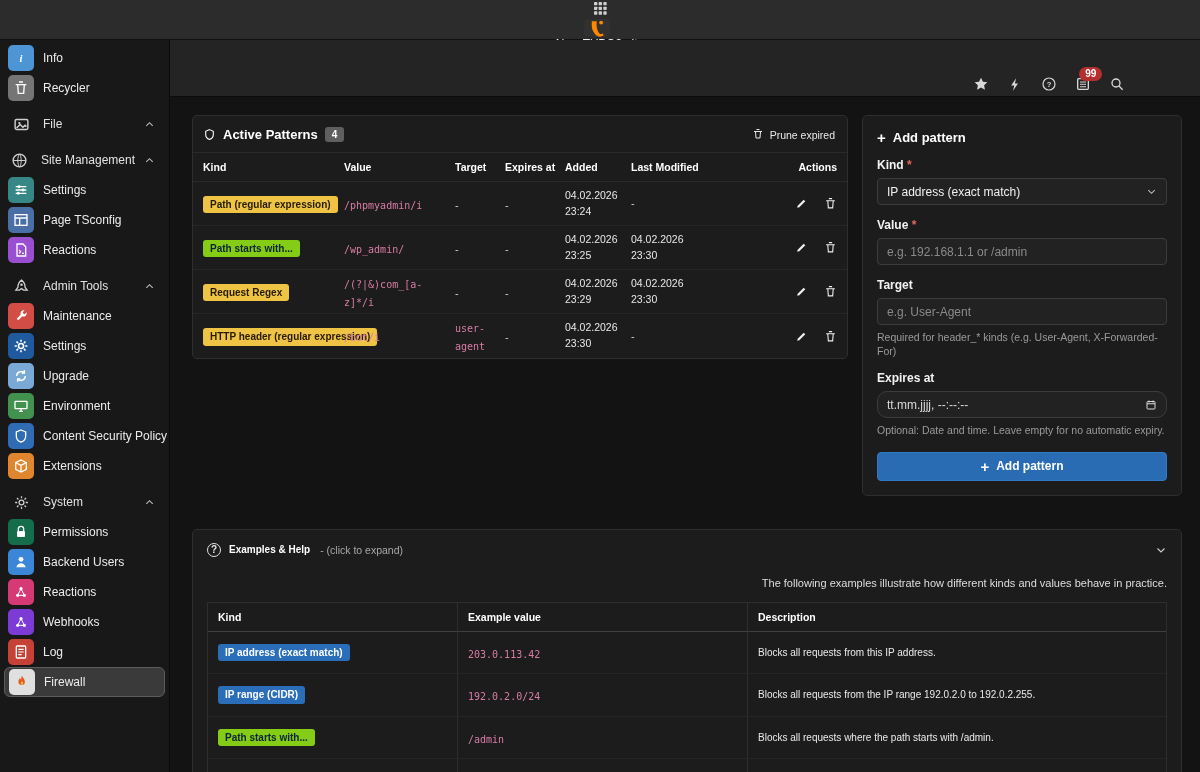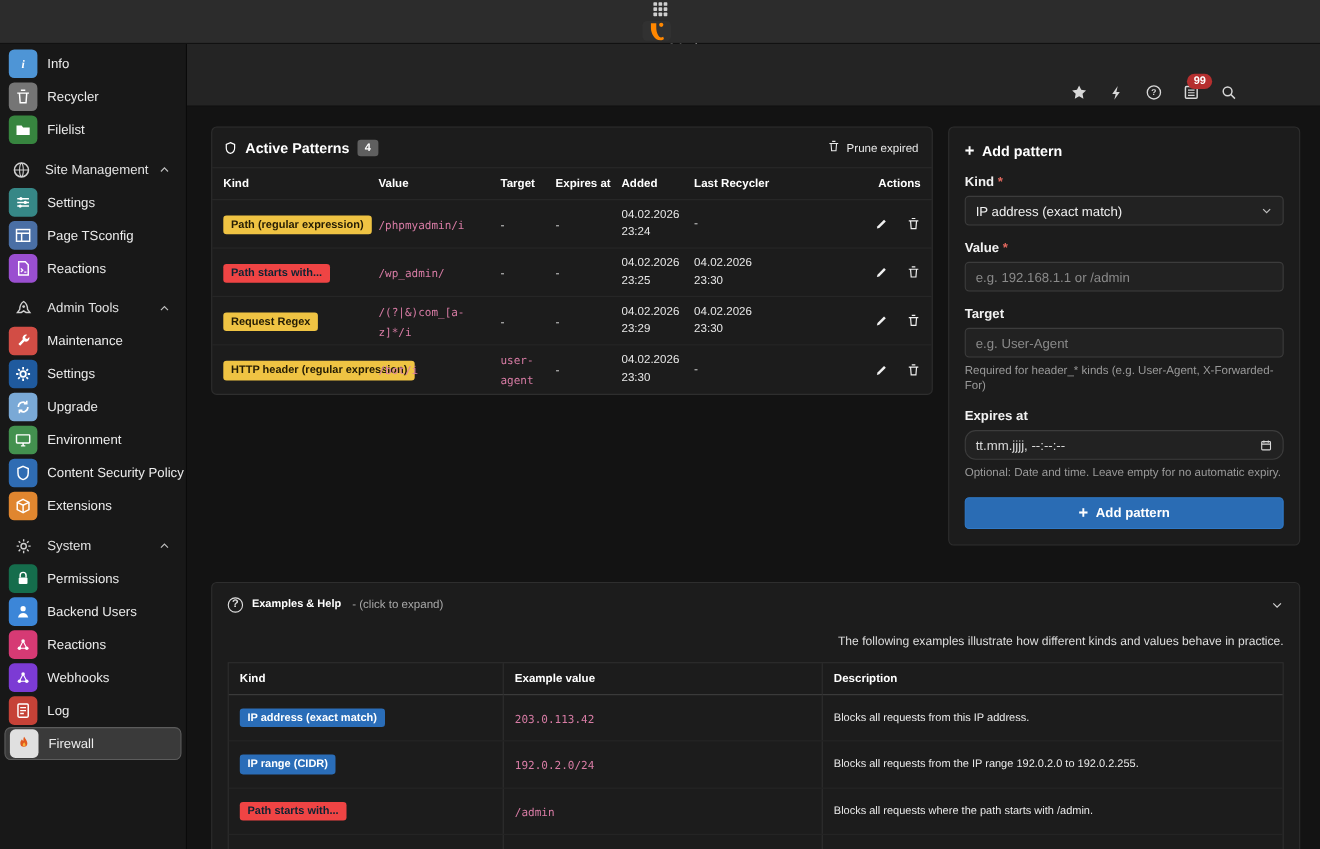--- a/index.html
+++ b/index.html
@@ -52,21 +52,21 @@
   .prune { margin-left:auto; background:none; border:none; color:#e8e8e8; font-size:10.5px; display:flex; align-items:center; gap:6px; cursor:pointer; }
   .prune svg { width:12px; height:12px; }
   .pt-grid { display:grid; grid-template-columns:135px 105px 44px 54px 60px 88px 1fr; column-gap:6px; align-items:center; padding:0 10px; }
   .pt-head { border-top:1px solid #2a2a2a; border-bottom:1px solid #2a2a2a; }
   .pt-head .pt-hcell { font-size:10.5px; font-weight:bold; color:#fff; padding:8px 0; white-space:nowrap; }
   .pt-hcell.actions, .pt-cell.actions { justify-self:end; }
   .pt-row { border-bottom:1px solid #262626; min-height:44px; }
   .pt-row:last-child { border-bottom:none; }
   .badge { display:inline-block; font-size:10px; font-weight:bold; border-radius:3px; padding:3px 7px; line-height:1.15; white-space:nowrap; }
   .badge.yellow { background:#efc343; color:#241c04; }
-  .badge.lightblue { background:#ef4444; color:#0c2433; }
+  .badge.lightblue { background:#84cc16; color:#0c2433; }
   .badge.blue { background:#2a6db8; color:#fff; }
   .code { font-family:"DejaVu Sans Mono", monospace; font-size:10px; color:#d87ca5; }
   .dash { font-size:11px; color:#d0d0d0; }
   .dt2 { font-size:10.5px; color:#e8e8e8; line-height:1.5; }
   .pt-actions { display:flex; gap:16px; }
   .icon-btn { background:none; border:none; color:#f0f0f0; cursor:pointer; padding:0; display:flex; }
   .icon-btn svg { width:13px; height:13px; }
 
   
   .form-card { width:320px; flex-shrink:0; padding:14px; }
@@ -186,27 +186,34 @@
           <span class="snav-label">Info</span>
         </div>
         <div class="snav-item">
           <span class="tile" style="background: rgb(117, 117, 117);">
             <svg viewBox="0 0 24 24" width="16" height="16">
               <path d="M9 3h6M4 7h16M7 7l1 13h8l1-13" fill="none" stroke="#fff" stroke-width="2"></path>
             </svg>
           </span>
           <span class="snav-label">Recycler</span>
         </div>
-        <div class="snav-item">
-          <span class="tile" style="background: rgb(55, 133, 63);">
-            <svg viewBox="0 0 24 24" width="16" height="16">
-              <path d="M3 6h7l2 3h9v10H3z" fill="#fff"></path>
-            </svg>
-          </span>
-          <span class="snav-label">Filelist</span>
+        <div class="snav-section">
+          <span class="sicon">
+            <svg viewBox="0 0 24 24" width="17" height="17">
+              <rect x="3" y="5" width="18" height="14" rx="2" fill="none" stroke="currentColor" stroke-width="2"></rect>
+              <circle cx="9" cy="10" r="1.6" fill="currentColor"></circle>
+              <path d="M5 17l5-5 4 4 3-3 2 2" fill="none" stroke="currentColor" stroke-width="2"></path>
+            </svg>
+          </span>
+          <span class="snav-label">File</span>
+          <span class="snav-chev">
+            <svg viewBox="0 0 24 24" width="11" height="11">
+              <path d="M5 15l7-7 7 7" fill="none" stroke="currentColor" stroke-width="2.4"></path>
+            </svg>
+          </span>
         </div>
         <div class="snav-section">
           <span class="sicon">
             <svg viewBox="0 0 24 24" width="17" height="17">
               <circle cx="12" cy="12" r="9" fill="none" stroke="currentColor" stroke-width="2"></circle>
               <path d="M3 12h18M12 3c3.2 3 3.2 15 0 18M12 3c-3.2 3-3.2 15 0 18" fill="none" stroke="currentColor" stroke-width="1.4"></path>
             </svg>
           </span>
           <span class="snav-label">Site Management</span>
           <span class="snav-chev">
@@ -410,21 +417,21 @@
                     </svg></span>
                 <span>Prune expired</span>
               </button>
             </div>
             <div class="pt-grid pt-head" id="pt-head">
                 <div class="pt-hcell">Kind</div>
                 <div class="pt-hcell">Value</div>
                 <div class="pt-hcell">Target</div>
                 <div class="pt-hcell">Expires at</div>
                 <div class="pt-hcell">Added</div>
-                <div class="pt-hcell">Last Recycler</div>
+                <div class="pt-hcell">Last Modified</div>
                 <div class="pt-hcell actions">Actions</div>
               </div>
             <div id="pt-rows">
                 <div class="pt-grid pt-row">
                   <div><span class="badge yellow">Path (regular expression)</span></div>
                   <div><span class="code">/phpmyadmin/i</span></div>
                   <div><span class="dash">-</span></div>
                   <div><span class="dash">-</span></div>
                   <div class="dt2">
                     <div>04.02.2026</div>

